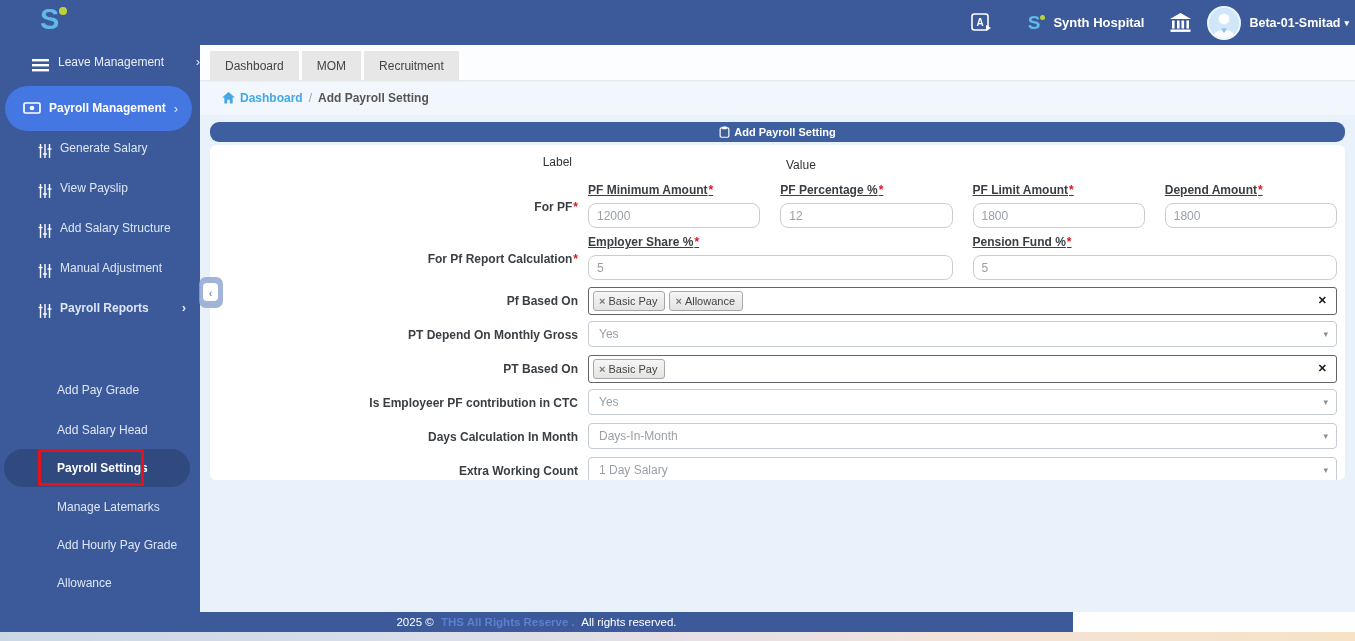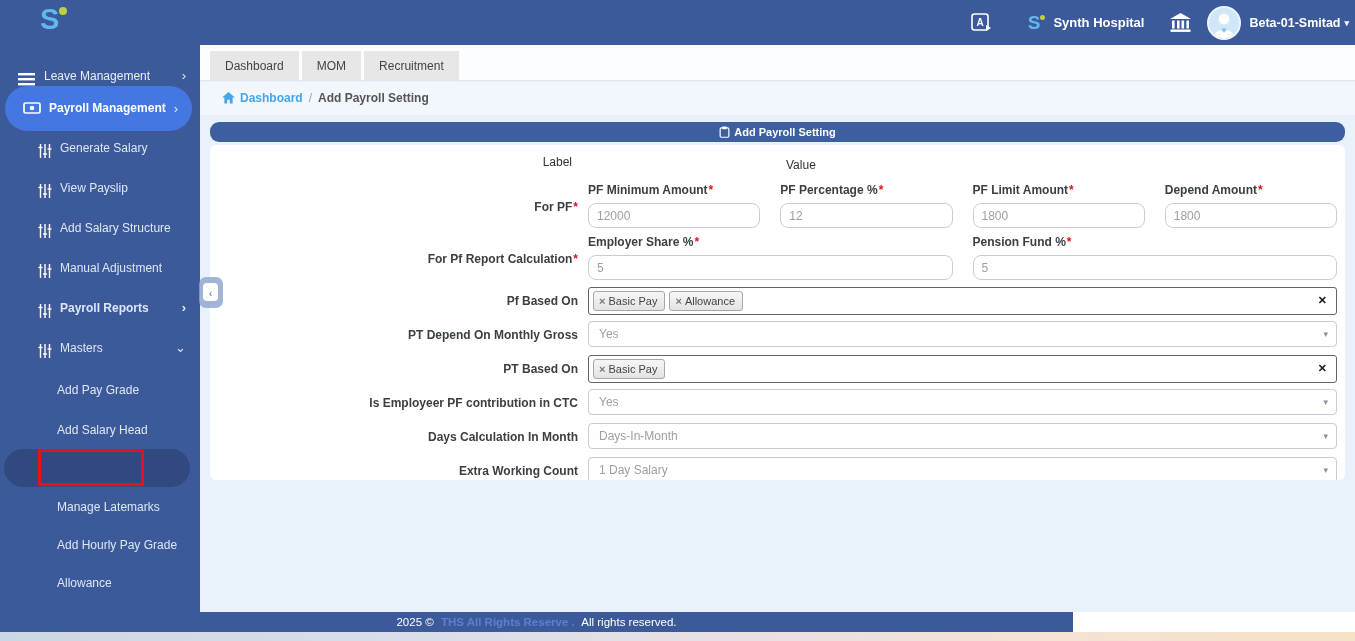--- a/index.html
+++ b/index.html
@@ -62,21 +62,21 @@
   .frow { display:flex; }
   .flabel { flex:0 0 378px; text-align:right; padding-right:10px; font-size:12px; font-weight:bold; color:#3a3f44; }
   .fvalue { flex:1; padding-right:8px; position:relative; }
   .req { color:#e0131b; margin-left:1px; }
   .colhead { margin-bottom:10px; }
   .colhead .flabel { font-weight:normal; color:#333; padding-right:16px; }
   .colhead-value { margin-left:198px; font-size:12px; color:#333; }
 
   .grid4 { display:grid; grid-template-columns:repeat(4,1fr); column-gap:20px; }
   .cell-span2 { grid-column:span 2; }
-  .cell-label { font-size:12px; font-weight:bold; color:#3a3f44; margin-bottom:6px; white-space:nowrap; }
+  .cell-label { font-size:12px; font-weight:bold; color:#3a3f44; margin-bottom:6px; white-space:nowrap;text-decoration:underline; }
   .tinput { width:100%; height:25px; border:1px solid #ccc; border-radius:8px; padding:0 8px; font-size:12px; color:#9aa0a6; background:#fff; outline:none; font-family:"Liberation Sans",sans-serif; }
   .mb7 { margin-bottom:7px; }
   .mb6 { margin-bottom:6px; }
   .rowlabel { line-height:28px; }
 
   .multiselect { position:relative; width:100%; height:28px; border:1px solid #61656a; border-radius:3px; background:#fff; padding:2px 26px 2px 3px; cursor:text; }
   .tag { display:inline-block; border:1px solid #a8a8a8; border-radius:3px; background:linear-gradient(#f6f6f6,#e3e3e3); color:#444; font-size:11px; line-height:18px; padding:0 7px 0 5px; margin:1px 3px 0 1px; cursor:pointer; white-space:nowrap; }
   .tag::before { content:"× "; color:#777; font-weight:bold; }
   .ms-clear { position:absolute; right:9px; top:6px; font-size:11px; font-weight:bold; color:#1b1b1b; cursor:pointer; }
   .ms-clear::after { content:"✕"; }
@@ -132,21 +132,21 @@
       </svg>
     </span>
     <span class="user-name">
       <span>Beta-01-Smitad</span><span class="caret-down"></span>
     </span>
   </div>
 </div>
 
 <div class="sidebar">
 
-  <div class="sb-item" style="top:16px;">
+  <div class="sb-item" style="top:2px;margin-left:14px;">
     <span class="sb-ico">
       <svg width="17" height="15" viewBox="0 0 17 15">
         <rect x="0" y="1" width="17" height="2.4" fill="#fff"></rect>
         <rect x="0" y="6" width="17" height="2.4" fill="#fff"></rect>
         <rect x="0" y="11" width="17" height="2.4" fill="#fff"></rect>
       </svg>
     </span>
     <span class="sb-label">Leave Management</span>
     <span class="sb-chev r"></span>
   </div>
@@ -236,46 +236,33 @@
             <line x1="0.5" y1="4.5" x2="4.5" y2="4.5"></line>
             <line x1="5" y1="11" x2="9" y2="11"></line>
             <line x1="9.5" y1="6" x2="13.5" y2="6"></line>
           </g>
         </svg>
     </span>
     <span class="sb-label2">Payroll Reports</span>
     <span class="sb-chev r"></span>
   </div>
 
-  <div class="sb-item" style="top:288px;">
-    <span class="sb-ico2">
-      <svg width="14" height="16" viewBox="0 0 14 16">
-          <g stroke="#fff" stroke-width="1.4">
-            <line x1="2.5" y1="1" x2="2.5" y2="15"></line>
-            <line x1="7" y1="1" x2="7" y2="15"></line>
-            <line x1="11.5" y1="1" x2="11.5" y2="15"></line>
-            <line x1="0.5" y1="4.5" x2="4.5" y2="4.5"></line>
-            <line x1="5" y1="11" x2="9" y2="11"></line>
-            <line x1="9.5" y1="6" x2="13.5" y2="6"></line>
-          </g>
-        </svg>
-    </span>
-    <span class="sb-label2">Masters</span>
-    <span class="sb-chev d"></span>
-  </div>
 
   <div class="sb-item" style="top:330px;">
     <span class="sb-label3">Add Pay Grade</span>
   </div>
 
   <div class="sb-item" style="top:370px;">
     <span class="sb-label3">Add Salary Head</span>
   </div>
 
   <div class="ps-pill"></div>
+  <div class="sb-item" style="top:408px;">
+    <span class="sb-label3" style="color:#fff;font-weight:bold;">Payroll Settings</span>
+  </div>
   <div class="red-box"></div>
 
   <div class="sb-item" style="top:447px;">
     <span class="sb-label3">Manage Latemarks</span>
   </div>
 
   <div class="sb-item" style="top:485px;">
     <span class="sb-label3">Add Hourly Pay Grade</span>
   </div>
 

